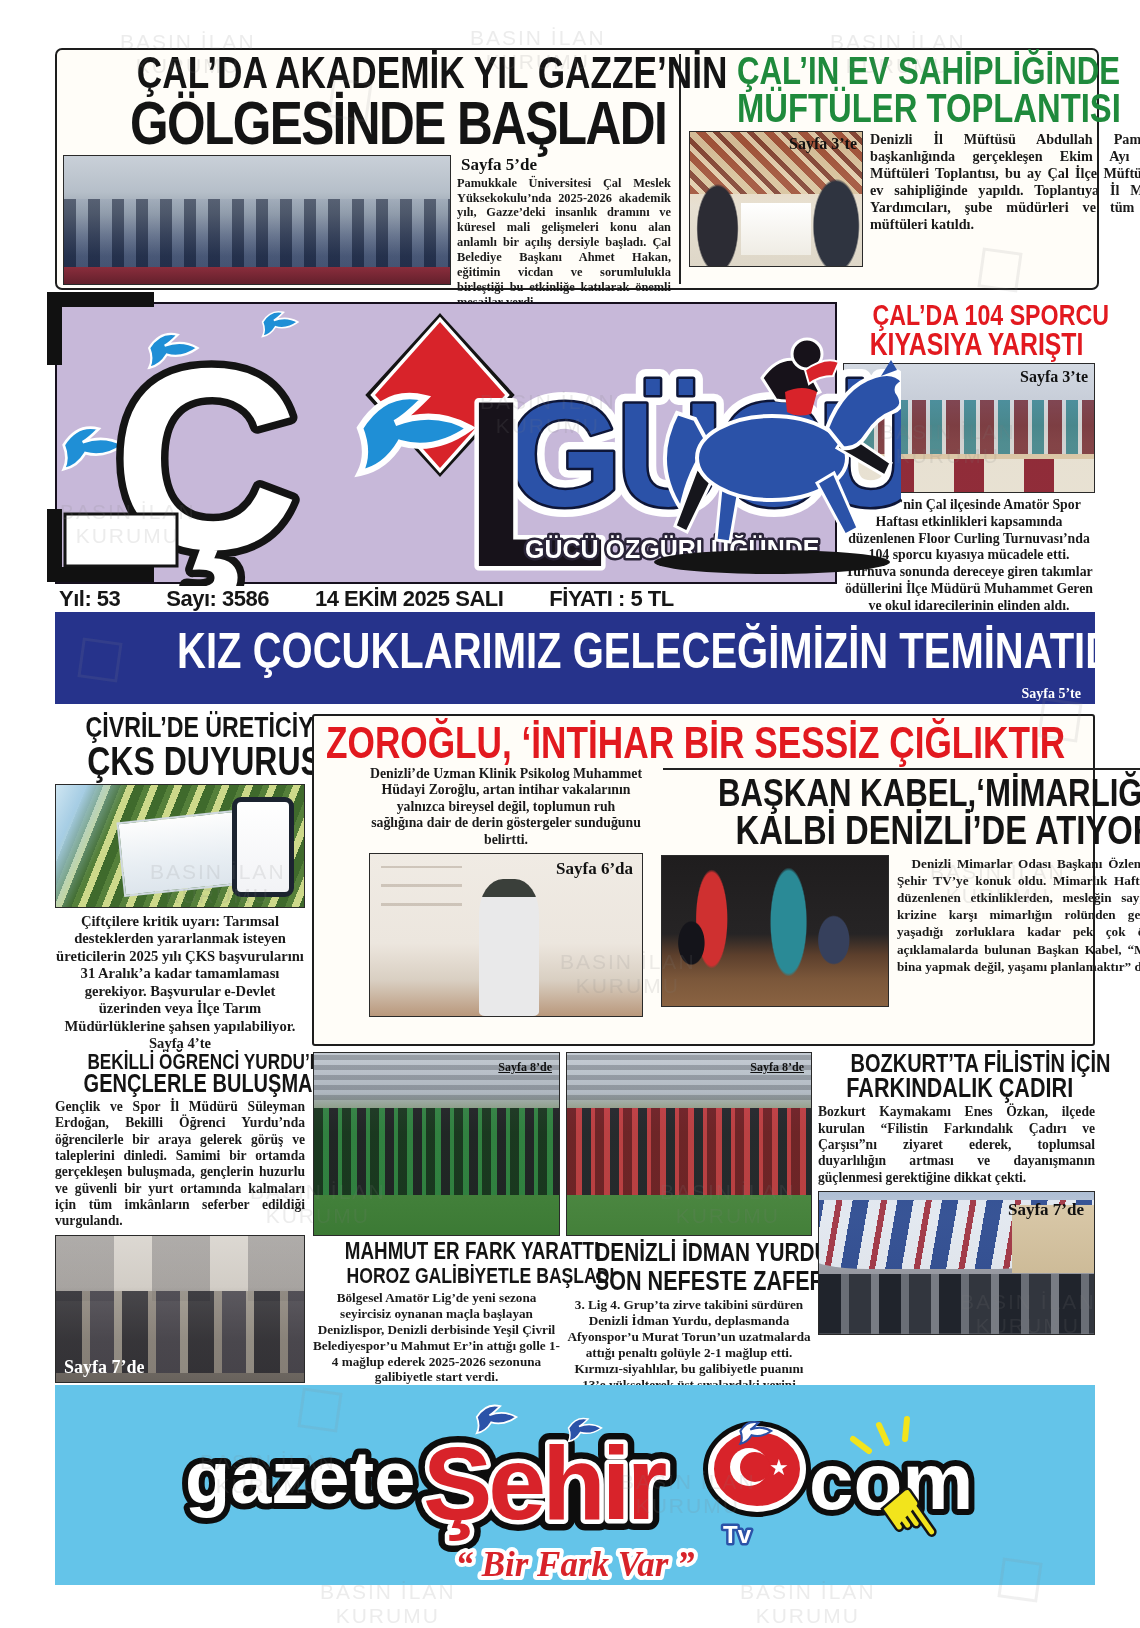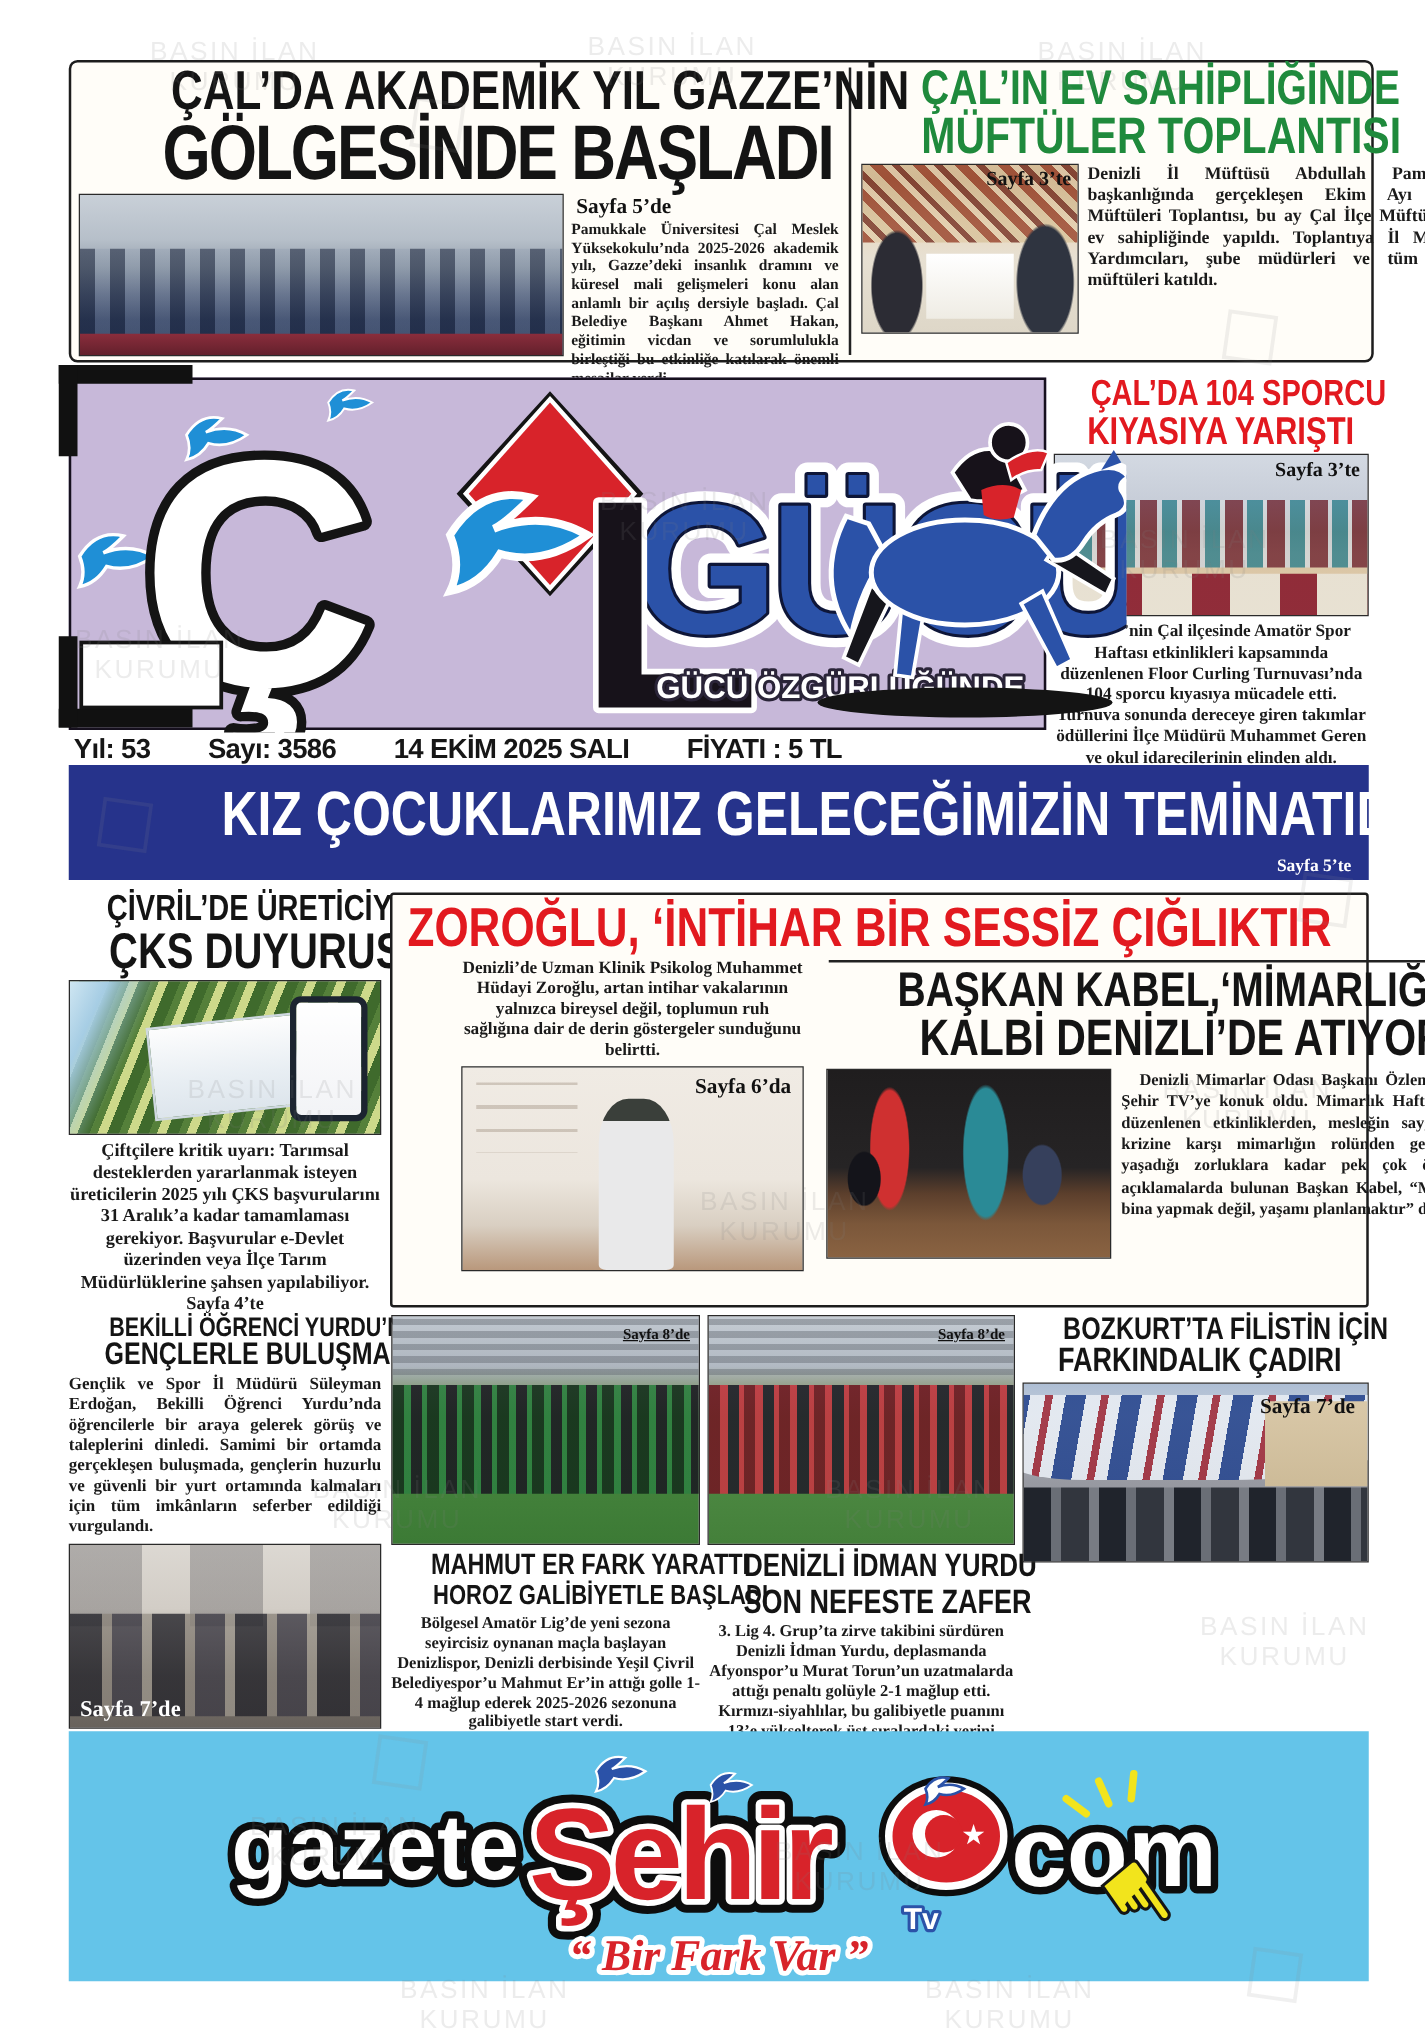--- a/index.html
+++ b/index.html
@@ -416,20 +416,21 @@
     <span class="pref team-ref">Sayfa 8’de</span>
   </div>
   <div class="hl l1"><span class="cond">DENİZLİ İDMAN YURDU</span></div>
   <div class="hl l2"><span class="cond">SON NEFESTE ZAFER</span></div>
   <div class="body-serif">3. Lig 4. Grup’ta zirve takibini sürdüren Denizli İdman Yurdu, deplasmanda Afyonspor’u Murat Torun’un uzatmalarda attığı penaltı golüyle 2-1 mağlup etti. Kırmızı-siyahlılar, bu galibiyetle puanını 13’e yükselterek üst sıralardaki yerini korudu.</div>
 </div>
 
 <div id="bozkurt-col" class="r3">
   <div class="hl l1"><span class="cond">BOZKURT’TA FİLİSTİN İÇİN</span></div>
   <div class="hl l2"><span class="cond">FARKINDALIK ÇADIRI</span></div>
+  <div class="body-serif">Bozkurt Kaymakamı Enes Özkan, ilçede kurulan “Filistin Farkındalık Çadırı ve Çarşısı”nı ziyaret ederek, toplumsal duyarlılığın artması ve dayanışmanın güçlenmesi gerektiğine dikkat çekti.</div>
   <div id="ph-tent" class="photo">
     <span class="pref">Sayfa 7’de</span>
   </div>
 </div>
 
 <div id="footer-banner">
   <svg id="footer-svg" width="800" height="192" viewBox="0 0 800 192">
     <text x="10" y="112" font-size="74" font-weight="bold" font-family="Liberation Sans, sans-serif" fill="#ffffff" stroke="#0d0d0d" stroke-width="12" paint-order="stroke" stroke-linejoin="round">gazete</text>
     <text x="248" y="128" font-size="104" font-weight="bold" letter-spacing="-4" font-family="Liberation Sans, sans-serif" fill="#d8232a" stroke="#0d0d0d" stroke-width="22" paint-order="stroke" stroke-linejoin="round">Şehir</text>
     <text x="248" y="128" font-size="104" font-weight="bold" letter-spacing="-4" font-family="Liberation Sans, sans-serif" fill="#d8232a" stroke="#ffffff" stroke-width="9" paint-order="stroke" stroke-linejoin="round">Şehir</text>

